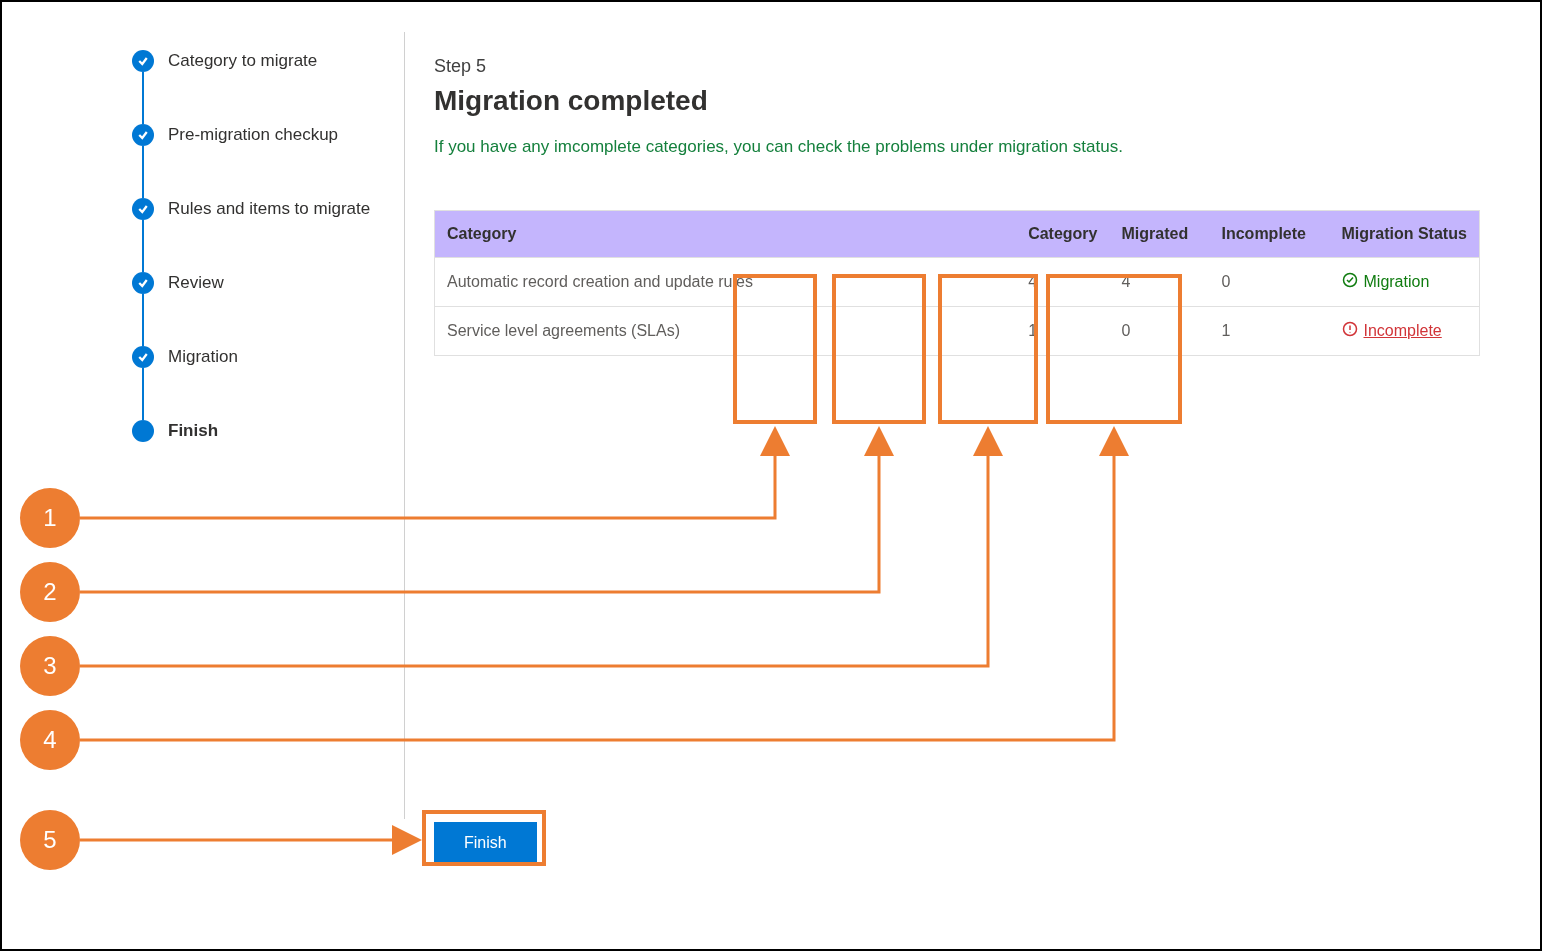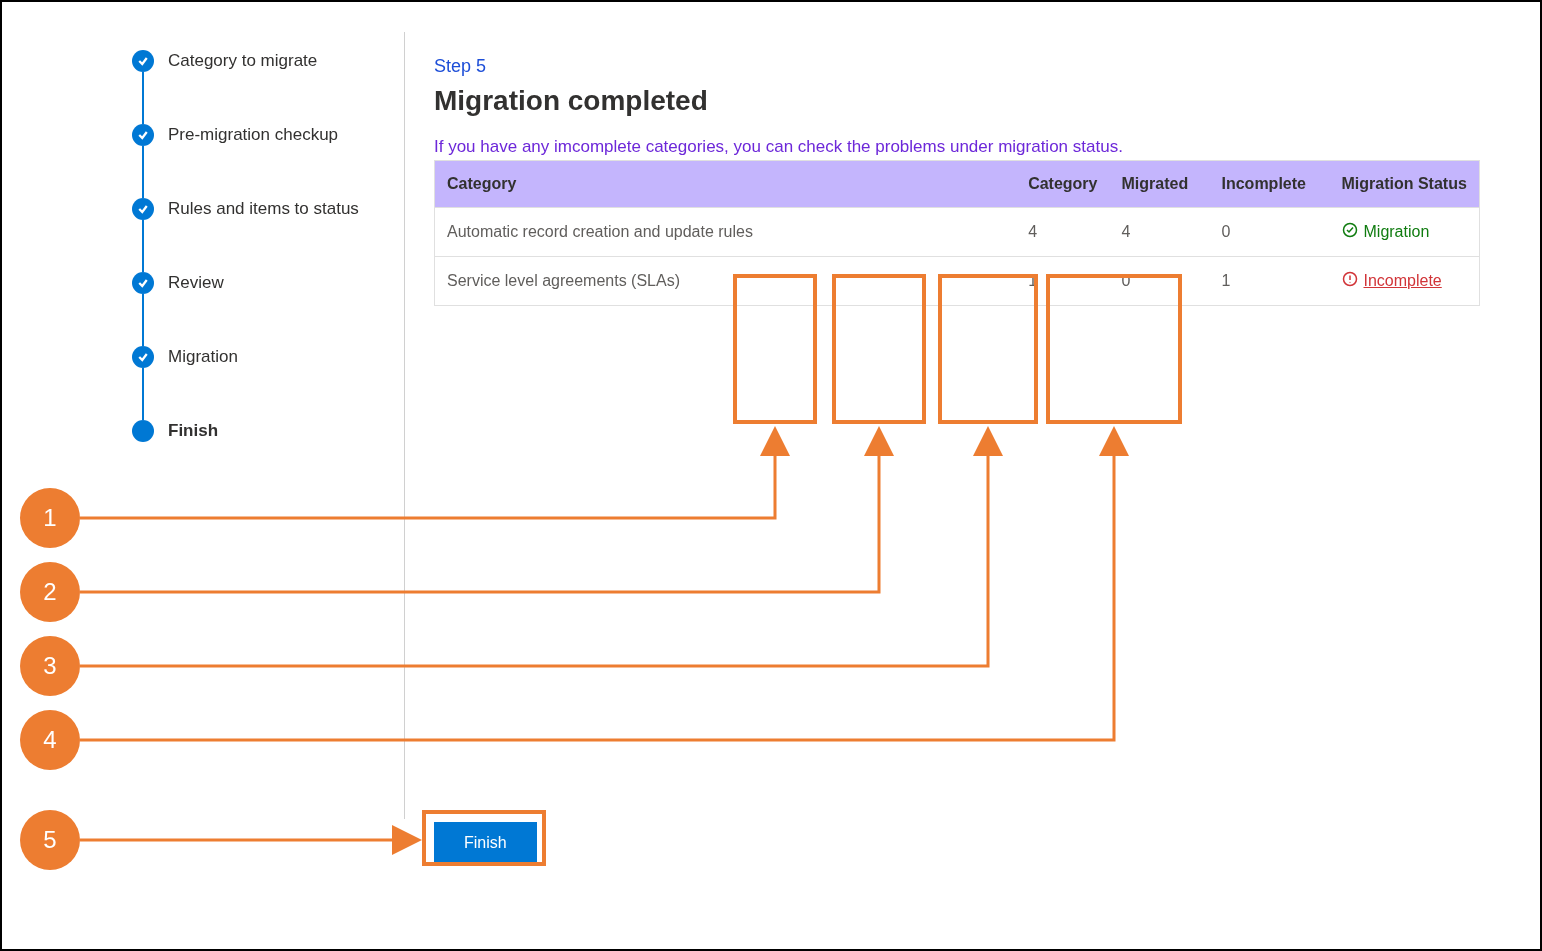--- a/index.html
+++ b/index.html
@@ -23,23 +23,23 @@
   .step:last-child{margin-bottom:0;}
   .step .dot{width:22px;height:22px;border-radius:50%;background:var(--blue);display:flex;align-items:center;justify-content:center;flex-shrink:0;position:relative;z-index:2;}
   .step .dot svg{width:12px;height:12px;stroke:#fff;stroke-width:3;fill:none;}
   .step .dot.solid{background:var(--blue);}
   .step .line{position:absolute;left:10px;top:22px;width:2px;height:52px;background:var(--blue);z-index:1;}
   .step .label{margin-left:14px;font-size:17px;color:#323130;}
   .step .label.bold{font-weight:600;}
 
   
   .main{position:absolute;left:432px;top:54px;right:60px;}
-  .step-no{font-size:18px;color:#1d4ed8;margin-bottom:8px;}
+  .step-no{font-size:18px;color:#404040;margin-bottom:8px;}
   .title{font-size:28px;font-weight:700;margin:0 0 18px 0;}
-  .desc{font-size:17px;color:#6d28d9;max-width:720px;line-height:1.45;}
+  .desc{font-size:17px;color:#15803d;max-width:720px;line-height:1.45;margin-bottom:50px;}
 
   
   .tbl{border:1px solid var(--border);border-collapse:collapse;width:100%;font-size:16px;}
   .tbl th,.tbl td{padding:14px 12px;text-align:left;border-bottom:1px solid var(--border);vertical-align:middle;}
   .tbl th{font-weight:600;color:#323130;background:#c4b5fd;}
   .tbl td{color:var(--muted);}
   .cell-cat{width:auto;}
   .cell-sel{width:90px;}
   .cell-mig{width:100px;}
   .cell-inc{width:120px;}
@@ -89,21 +89,21 @@
       <div class="line"></div>
       <span class="label">Pre-migration checkup</span>
     </div>
     <div class="step">
       <div class="dot">
             <svg viewBox="0 0 16 16">
               <polyline points="3,8 7,12 13,4"></polyline>
             </svg>
           </div>
       <div class="line"></div>
-      <span class="label">Rules and items to status</span>
+      <span class="label">Rules and items to migrate</span>
     </div>
     <div class="step">
       <div class="dot">
             <svg viewBox="0 0 16 16">
               <polyline points="3,8 7,12 13,4"></polyline>
             </svg>
           </div>
       <div class="line"></div>
       <span class="label">Review</span>
     </div>

